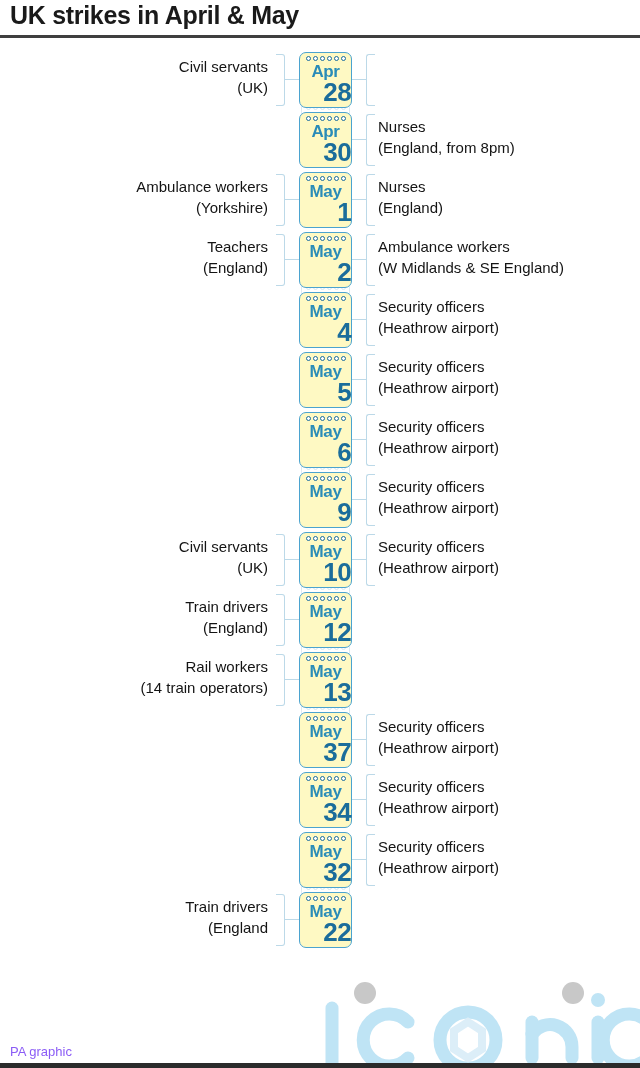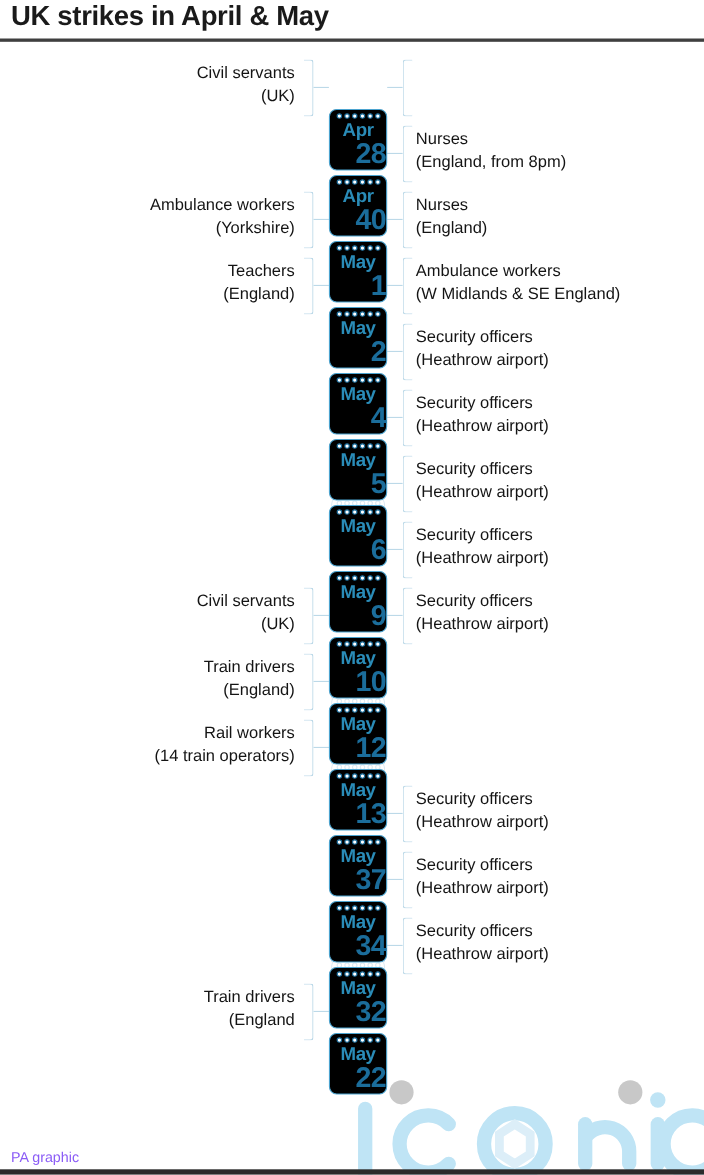--- a/index.html
+++ b/index.html
@@ -47,25 +47,24 @@
   }
   .entry{
     position:absolute;left:0;width:640px;height:56px;
   }
 
   
   .cal{
     position:absolute;left:299px;top:0;
     width:53px;height:56px;
     box-sizing:border-box;
-    background:#000000;
+    background:#fef9c3;
     border:1.6px solid #4ba3cf;
     border-radius:7px;
     z-index:4;
-    margin-top:47px;
   }
   .cal-rings{
     position:absolute;left:0;top:3px;width:100%;
     display:flex;justify-content:center;gap:2px;
   }
   .ring{
     width:5px;height:5px;border-radius:50%;
     border:1.1px solid #1b6d9b;box-sizing:border-box;
     background:#ffffff;
   }
@@ -211,21 +210,21 @@
       <div class="cal">
         <div class="cal-rings">
           <div class="ring"></div>
           <div class="ring"></div>
           <div class="ring"></div>
           <div class="ring"></div>
           <div class="ring"></div>
           <div class="ring"></div>
         </div>
         <div class="cal-month">Apr</div>
-        <div class="cal-day">40</div>
+        <div class="cal-day">30</div>
       </div>
       <div class="br br-right"></div>
       <div class="stub stub-right"></div>
       <div class="lab lab-right">Nurses
 (England, from 8pm)</div>
     </div>
     <div class="entry" style="top: 135px;">
       <div class="cal">
         <div class="cal-rings">
           <div class="ring"></div>

